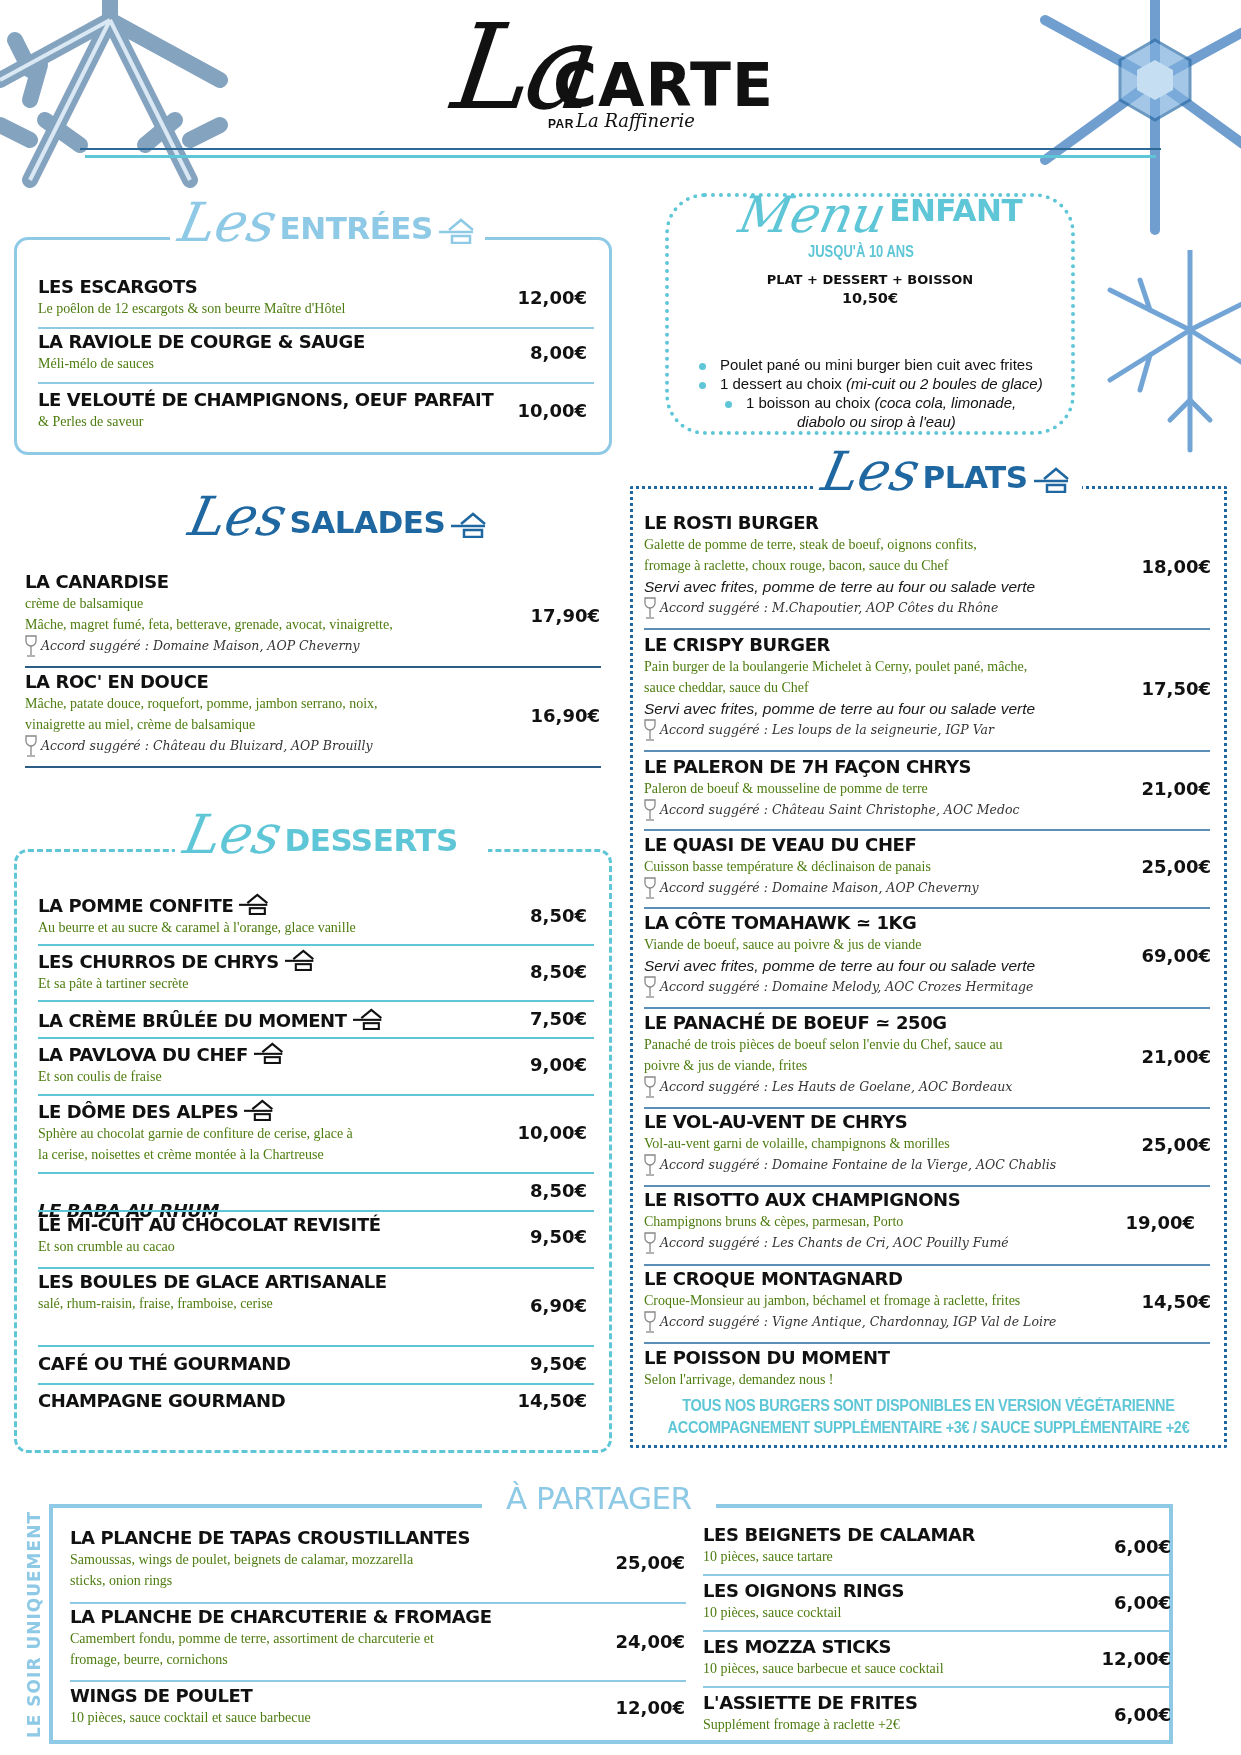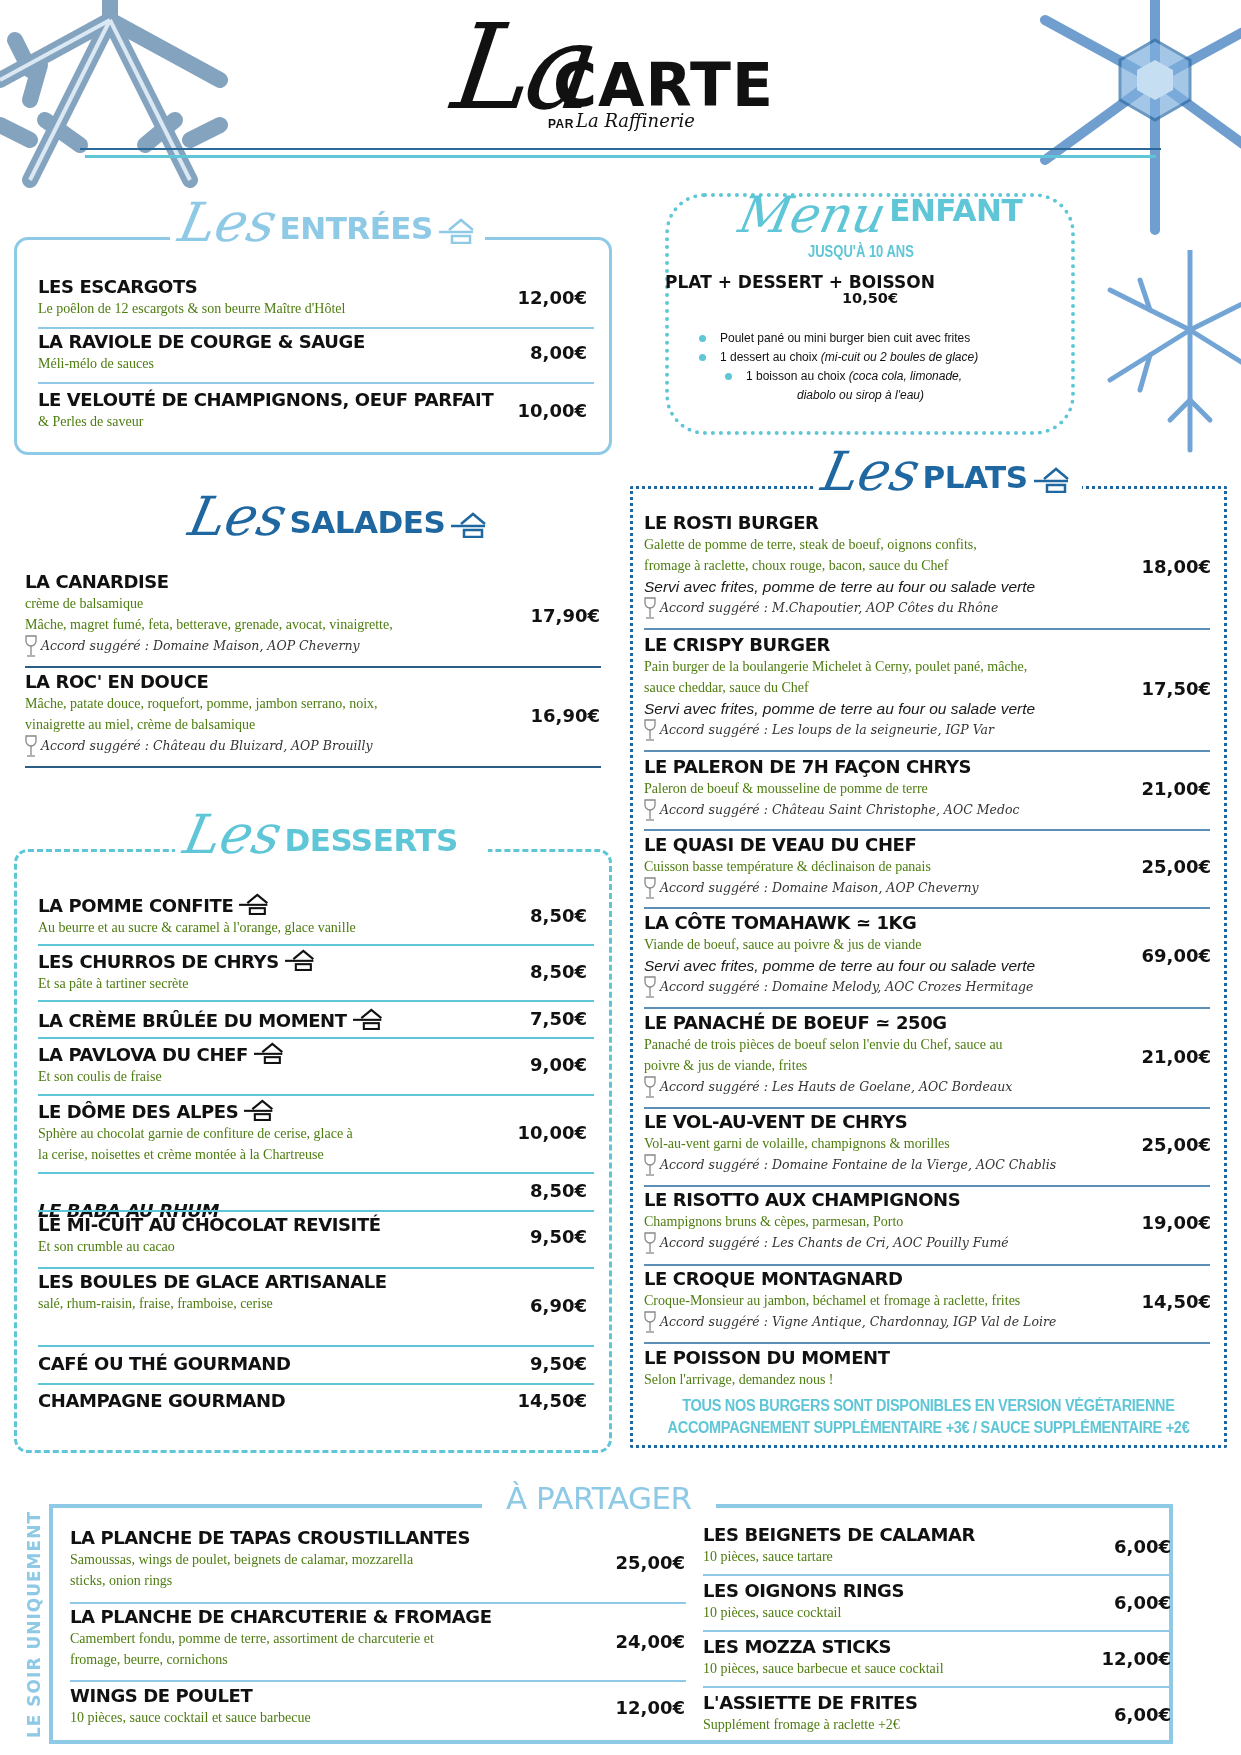--- a/index.html
+++ b/index.html
@@ -29,21 +29,21 @@
   .item { position: absolute; }
   .iname { font-family: "DejaVu Sans", sans-serif; font-weight: bold; font-size: 18px; letter-spacing: -0.4px; line-height: 22px; white-space: nowrap; }
   .idesc { font-family: Liberation Serif, serif; font-size: 14px; line-height: 21px; color: #4d7c0f; }
   .iserv { font-family: "Liberation Sans", sans-serif; font-style: italic; font-size: 15.5px; line-height: 21px; color: #1a1a1a; }
   .iwine { font-family: "DejaVu Serif", serif; font-style: italic; font-size: 12.5px; line-height: 20px; color: #333; display: flex; align-items: center; }
   .iwine .glass { margin-right: 4px; }
   .price { position: absolute; font-family: "DejaVu Sans", sans-serif; font-weight: bold; font-size: 18px; text-align: right; white-space: nowrap; }
   .sep { position: absolute; height: 1.5px; }
 
   .bullet { display: inline-block; width: 7px; height: 7px; border-radius: 50%; background: #5ec6d6; margin-right: 14px; vertical-align: middle; }
-  .kid-line { font-family: "Liberation Sans", sans-serif; font-size: 12px; line-height: 19px; color: #111; white-space: nowrap; }
+  .kid-line { font-family: "Liberation Sans", sans-serif; font-size: 15px; line-height: 19px; color: #111; white-space: nowrap; margin-top: 26px; }
 
   .note { position: absolute; font-family: "Liberation Sans", sans-serif; font-weight: bold; font-size: 14.5px; color: #5ec6d6; text-align: center; letter-spacing: -0.3px; transform: scaleY(1.1); }
 </style>
 </head>
 <body>
 
 <svg class="snow" style="left:-40px;top:-60px" width="300" height="250" viewBox="0 0 300 250">
   <g stroke="#6f93b5" stroke-width="16" stroke-linecap="round" fill="none" opacity="0.85">
     <line x1="150" y1="80" x2="150" y2="-40"></line>
     <line x1="150" y1="80" x2="40" y2="140"></line>
@@ -131,21 +131,21 @@
   <div class="idesc">&amp; Perles de saveur</div>
 </div>
 <div class="price" style="right:654px;top:400px;">10,00€</div>
 
 <div class="frame" style="left:665px;top:193px;width:410px;height:242px;border:4px dotted #5ec6d6;border-radius:40px;"></div>
 <div class="abs" style="left:740px;top:190px;display:flex;align-items:flex-end;color:#5ec6d6;">
   <span class="les" style="font-size:50px;">Menu</span>
   <span class="sec-name" style="font-size:31px;margin-bottom:14px;">ENFANT</span>
 </div>
 <div class="abs" style="left:808px;top:244px;font-weight:bold;font-size:13px;color:#5ec6d6;transform:scaleY(1.2);">JUSQU'À 10 ANS</div>
-<div class="abs" style="left:665px;width:410px;top:272px;font-family:'DejaVu Sans',sans-serif;font-weight:bold;font-size:17px;">PLAT + DESSERT + BOISSON</div>
+<div class="abs" style="left:665px;width:410px;top:272px;text-align:center;font-family:'DejaVu Sans',sans-serif;font-weight:bold;font-size:13px;">PLAT + DESSERT + BOISSON</div>
 <div class="abs" style="left:665px;width:410px;top:290px;text-align:center;font-family:'DejaVu Sans',sans-serif;font-weight:bold;font-size:14.5px;">10,50€</div>
 <div class="abs kid-line" style="left:699px;top:329px;"><span class="bullet"></span><span>Poulet pané ou mini burger bien cuit avec frites</span></div>
 <div class="abs kid-line" style="left:699px;top:348px;"><span class="bullet"></span><span>1 dessert au choix </span><i>(mi-cuit ou 2 boules de glace)</i></div>
 <div class="abs kid-line" style="left:725px;top:367px;"><span class="bullet"></span><span>1 boisson au choix </span><i>(coca cola, limonade,</i></div>
 <div class="abs kid-line" style="left:797px;top:386px;"><i>diabolo ou sirop à l'eau)</i></div>
 
 <div class="sec-title" style="left:180px;top:490px;color:#1f67a0;">
   <span class="les">Les</span>
   <span class="sec-name">SALADES</span>
   <svg class="house" width="36" height="26" viewBox="0 0 36 26">
@@ -440,21 +440,21 @@
       <svg class="glass" width="12" height="22" viewBox="0 0 12 22">
         <g stroke="#888" stroke-width="1.3" fill="none">
           <path d="M1 1 H11 V6 A5 5 0 0 1 1 6 Z"></path>
           <line x1="6" y1="11" x2="6" y2="20"></line>
           <line x1="2" y1="21" x2="10" y2="21"></line>
         </g>
       </svg>
       <span>Accord suggéré : Les Chants de Cri, AOC Pouilly Fumé</span>
     </div>
 </div>
-<div class="price" style="right:30px;top:1212px;">19,00€</div>
+<div class="price" style="right:46px;top:1212px;">19,00€</div>
 <div class="sep" style="left:644px;width:566px;top:1264px;background:#5b8fb8;"></div>
 
 <div class="item" style="left:644px;top:1268px;width:480px;">
   <div class="iname">LE CROQUE MONTAGNARD</div>
   <div class="idesc">Croque-Monsieur au jambon, béchamel et fromage à raclette, frites</div>
   <div class="iwine">
       <svg class="glass" width="12" height="22" viewBox="0 0 12 22">
         <g stroke="#888" stroke-width="1.3" fill="none">
           <path d="M1 1 H11 V6 A5 5 0 0 1 1 6 Z"></path>
           <line x1="6" y1="11" x2="6" y2="20"></line>

